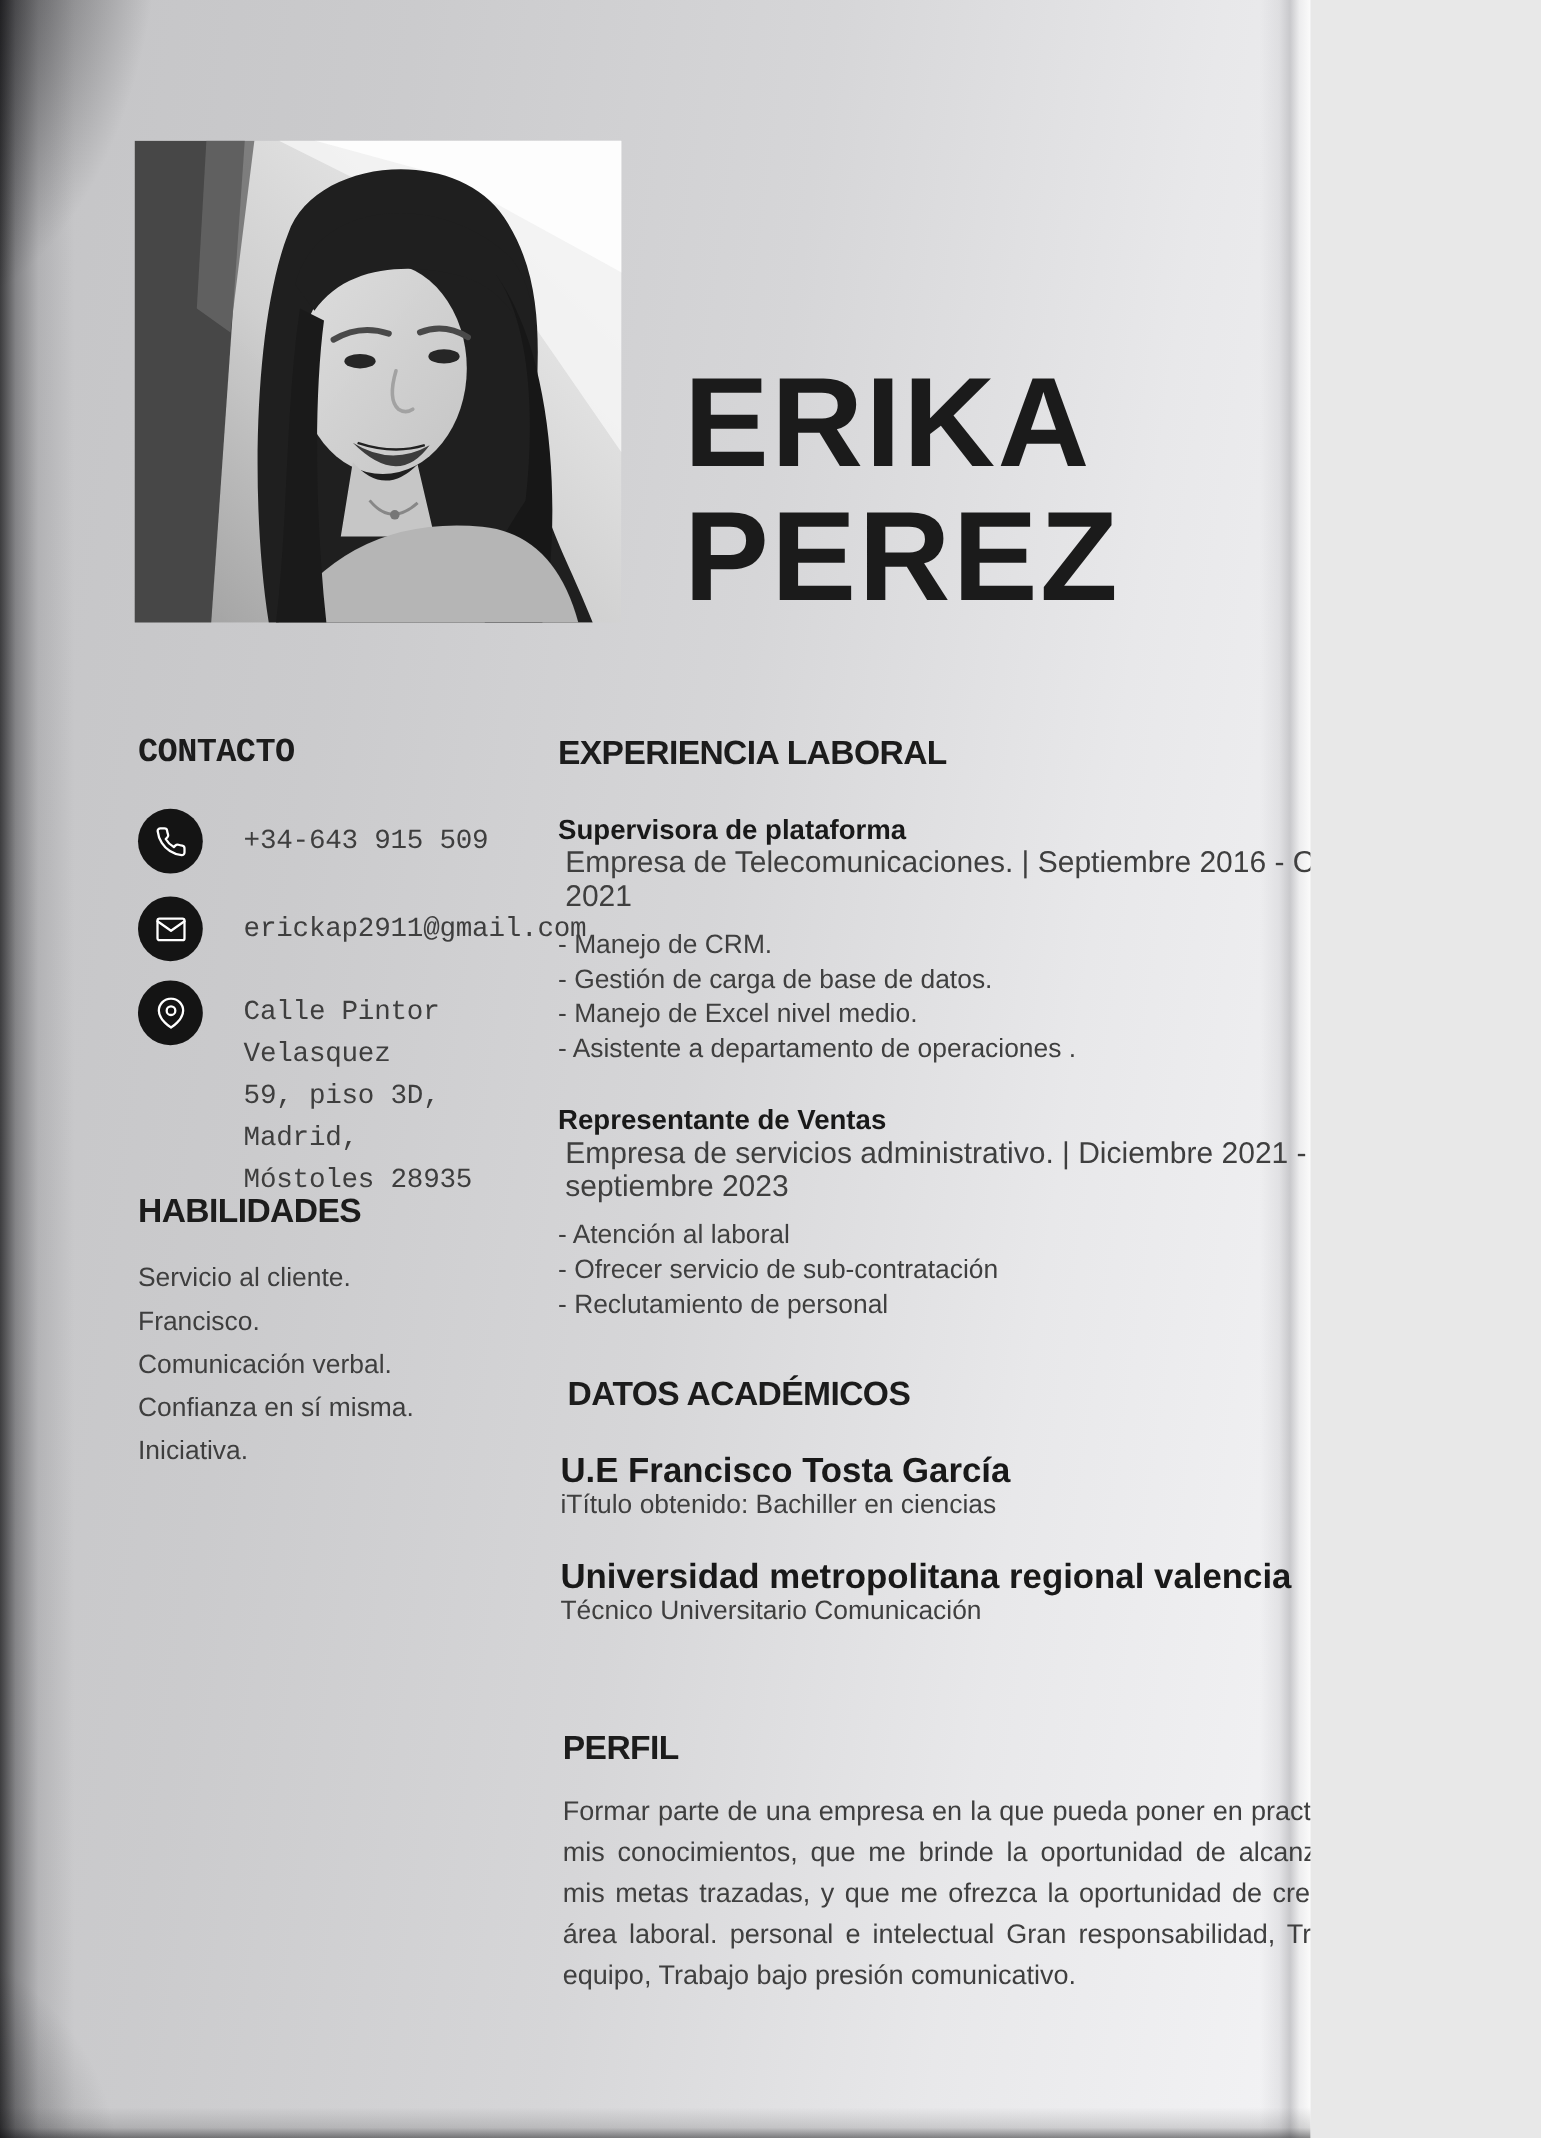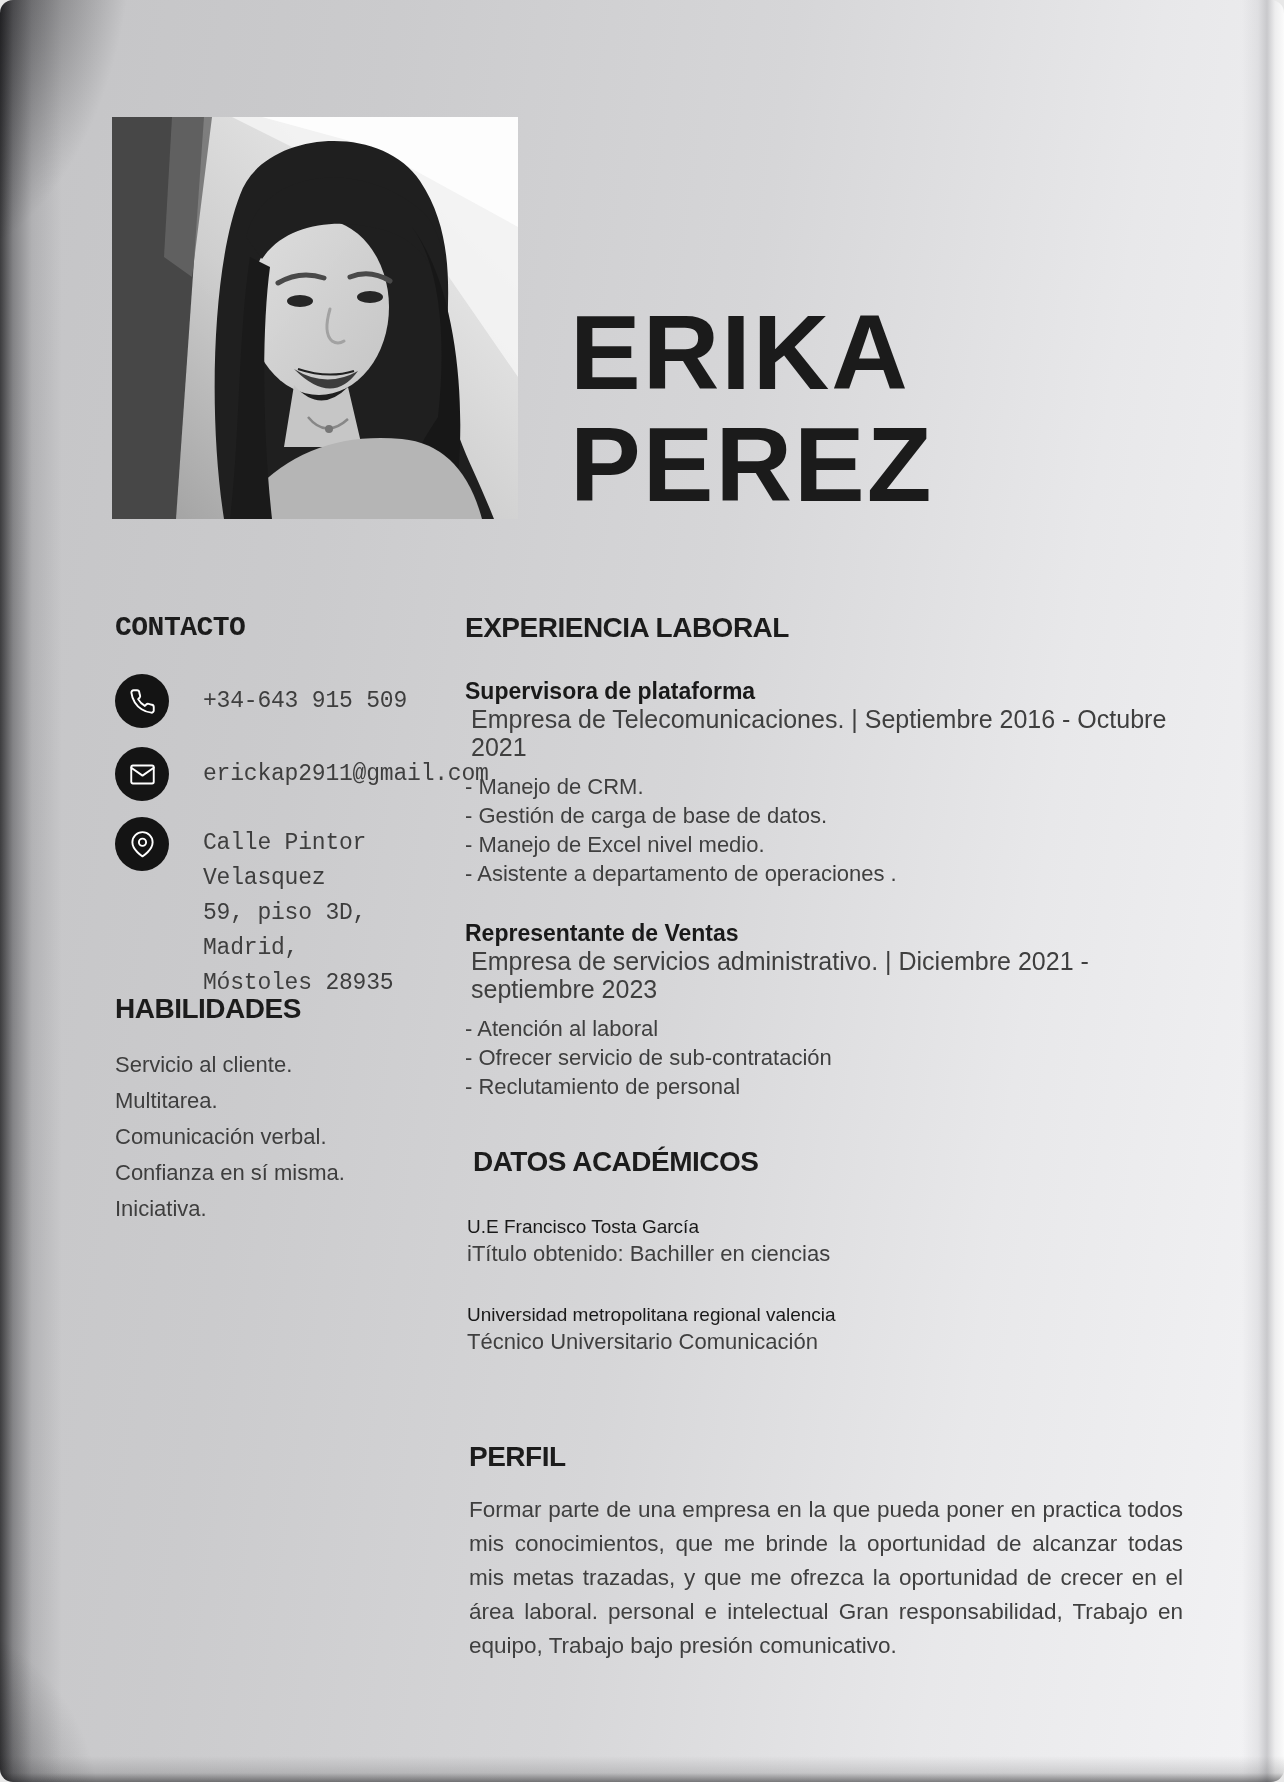--- a/index.html
+++ b/index.html
@@ -1,29 +1,28 @@
 <!DOCTYPE html>
 <html><head>
 <meta charset="utf-8">
 <style>
   html,body{margin:0;padding:0;background:#e8e8e8;}
   .page{
     position:relative;
-    width:1284px;height:1782px;
+    width:1092px;height:1782px;
     overflow:hidden;
     font-family:"Liberation Sans", sans-serif;
     color:#3f3f3f;
     background:
       radial-gradient(ellipse 300px 520px at -70px -90px, rgba(5,5,8,0.88), rgba(5,5,8,0) 68%),
       radial-gradient(ellipse 280px 300px at -90px 102%, rgba(8,8,10,0.55), rgba(8,8,10,0) 68%),
       linear-gradient(to right, rgba(8,8,10,0.72) 0px, rgba(22,22,26,0.38) 13px, rgba(55,55,60,0.14) 32px, rgba(120,120,124,0) 62px),
       linear-gradient(to top, rgba(15,15,17,0.5) 0px, rgba(15,15,17,0.14) 9px, rgba(15,15,17,0) 26px),
       linear-gradient(to left, #fbfbfb 0px, #ededee 9px, #c9c9cc 17px, rgba(200,200,204,0.35) 26px, rgba(205,205,208,0) 42px),
       linear-gradient(98deg, #c4c4c6 0%, #cbcbcd 26%, #d6d6d8 52%, #e8e8ea 76%, #f3f3f5 100%);
-    border-radius: 13px;
   }
   
   .photo{
     position:absolute;left:112px;top:117px;width:406px;height:402px;
     filter:grayscale(100%) contrast(1.03);
     overflow:hidden;
   }
   .photo svg{display:block;width:100%;height:100%;}
   
   .name{
@@ -52,21 +51,21 @@
   .skills-list{margin-top:22px;font-size:22px;line-height:36px;color:#3e3e3e;}
   
   .rightcol{position:absolute;left:465px;top:612px;width:725px;}
   .job{margin-top:34px;}
   .job-title{font-size:23px;font-weight:bold;color:#191919;line-height:27px;}
   .job-meta{font-size:25px;line-height:28px;padding-left:6px;color:#3f3f3f;}
   .job-bullets{margin-top:11px;font-size:22px;line-height:29px;color:#3f3f3f;}
   .edu-head{margin-top:45px;padding-left:8px;}
   .edu{margin-top:35px;padding-left:2px;}
   .edu + .edu{margin-top:33px;}
-  .edu-school{font-size:19px;font-weight:normal;color:#191919;line-height:27px;}
+  .edu-school{font-size:29px;font-weight:bold;color:#191919;line-height:27px;}
   .edu-detail{font-size:22px;line-height:28px;color:#3f3f3f;}
   .perfil-head{margin-top:85px;padding-left:4px;}
   .perfil-text{
     margin-top:20px;padding-left:4px;width:714px;
     font-size:22.5px;line-height:34px;color:#3f3f3f;
     text-align:justify;text-justify:inter-word;
   }
 </style>
 </head>
 <body>
@@ -160,21 +159,21 @@
           <div>Móstoles 28935</div>
         </span>
       </div>
     </div>
   </div>
 
   <div class="skills">
     <div class="h-section">HABILIDADES</div>
     <div class="skills-list">
       <div>Servicio al cliente.</div>
-      <div>Multitarea.</div>
+      <div>Francisco.</div>
       <div>Comunicación verbal.</div>
       <div>Confianza en sí misma.</div>
       <div>Iniciativa.</div>
     </div>
   </div>
 
   <div class="rightcol">
     <div class="h-section">EXPERIENCIA LABORAL</div>
 
     <div class="job">

